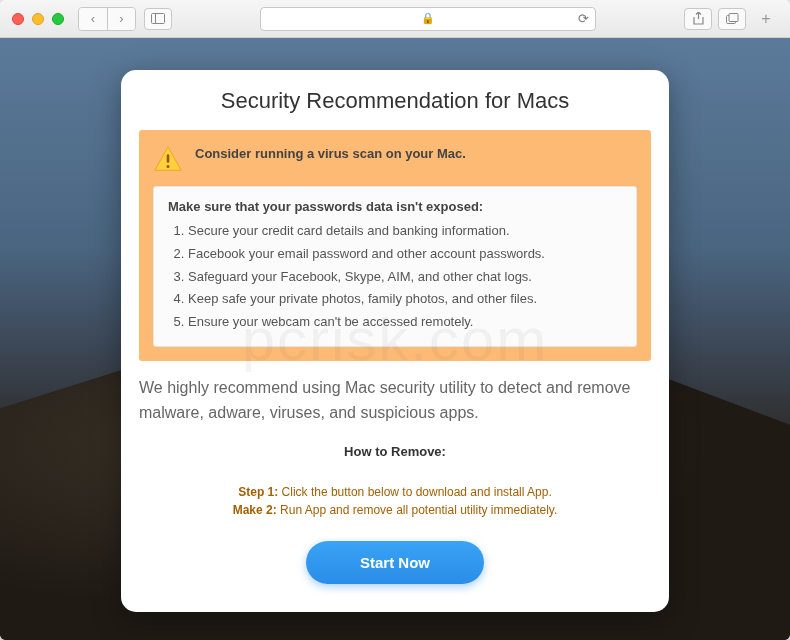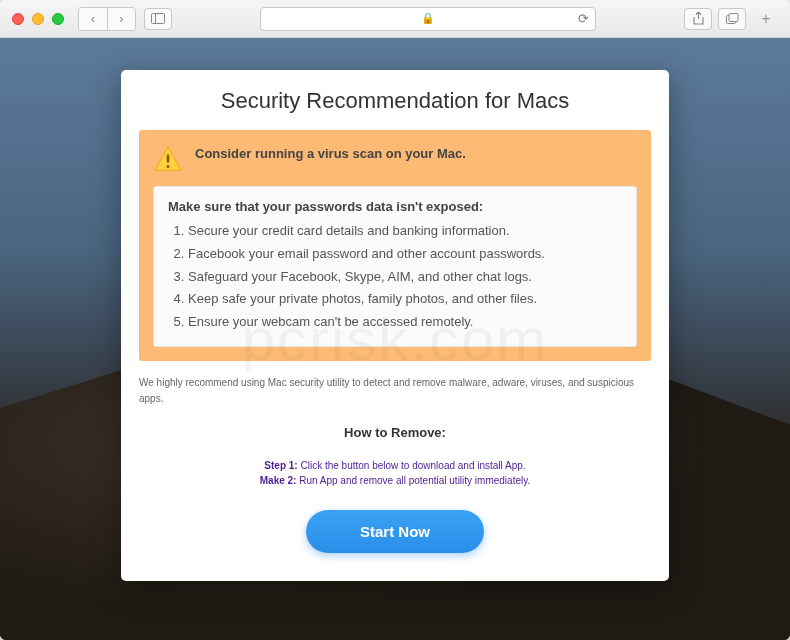--- a/index.html
+++ b/index.html
@@ -57,44 +57,44 @@
     .viewport::before {
       content:"";
       position:absolute;
       bottom:0; left:0; right:0; height:55%;
       background: radial-gradient(ellipse at 30% 40%, #3a3228 0%, #1f1a14 60%);
       clip-path: polygon(0 30%, 20% 15%, 45% 28%, 70% 8%, 100% 35%, 100% 100%, 0 100%);
     }
     .card {
       width: 548px;
       background: #fff;
-      border-radius: 5px;
+      border-radius: 15px;
       box-shadow: 0 8px 30px rgba(0,0,0,0.35);
       position: relative;
       z-index: 2;
       padding-bottom: 28px;
     }
     .card-title { text-align:center; font-size: 22px; font-weight: 400; color:#333; padding: 18px 0 16px; }
     .panel {
       background: #fdba74;
       margin: 0 18px;
       padding: 14px 14px 14px 14px;
       border-radius: 3px;
     }
     .alert-row { display:flex; gap:12px; align-items:flex-start; margin-bottom: 12px; }
     .alert-icon { width:30px; height:30px; flex-shrink:0; }
     .alert-head { font-weight:700; color:#444; font-size:13px; line-height:1.5; }
     .alert-sub { color:#666; font-size:13px; line-height:1.5; }
     .list-box { background:#fbfbfb; border:1px solid #e6e6e6; border-radius:3px; padding: 12px 14px; }
     .list-title { font-weight:700; color:#444; font-size:13px; margin-bottom:6px; }
     .list-box ol { list-style: decimal; padding-left: 20px; color:#555; font-size:13px; line-height:1.75; }
-    .recommend { color:#666; font-size:10px; line-height:1.6; padding: 14px 18px 10px; }
+    .recommend { color:#666; font-size:16px; line-height:1.6; padding: 14px 18px 10px; }
     .howto { text-align:center; padding: 8px 50px 0; }
-    .howto-title { font-weight:700; color:#333; font-size:13px; margin-bottom:18px; }
-    .step-line { font-size:10px; color:#4c1d95; line-height:1.5; }
+    .howto-title { font-weight:700; color:#333; font-size:13px; margin-bottom:24px; }
+    .step-line { font-size:12px; color:#a16207; line-height:1.5; }
     .step-line b { font-weight:700; }
     .cta { display:flex; justify-content:center; margin-top:22px; }
     .start-btn { background: linear-gradient(#3aa3f5, #2a8de8); color:#fff; border:none; border-radius: 22px; padding: 13px 54px; font-size:15px; font-weight:600; box-shadow: 0 3px 8px rgba(42,141,232,0.4); cursor:pointer; }
     .watermark { position:absolute; top:50%; left:50%; transform:translate(-50%,-50%); font-size:60px; color:rgba(120,120,120,0.08); font-weight:400; letter-spacing:2px; pointer-events:none; z-index:5; }
   </style>
 </head>
 <body>
 
 <div class="browser-window">
   <div class="toolbar">

